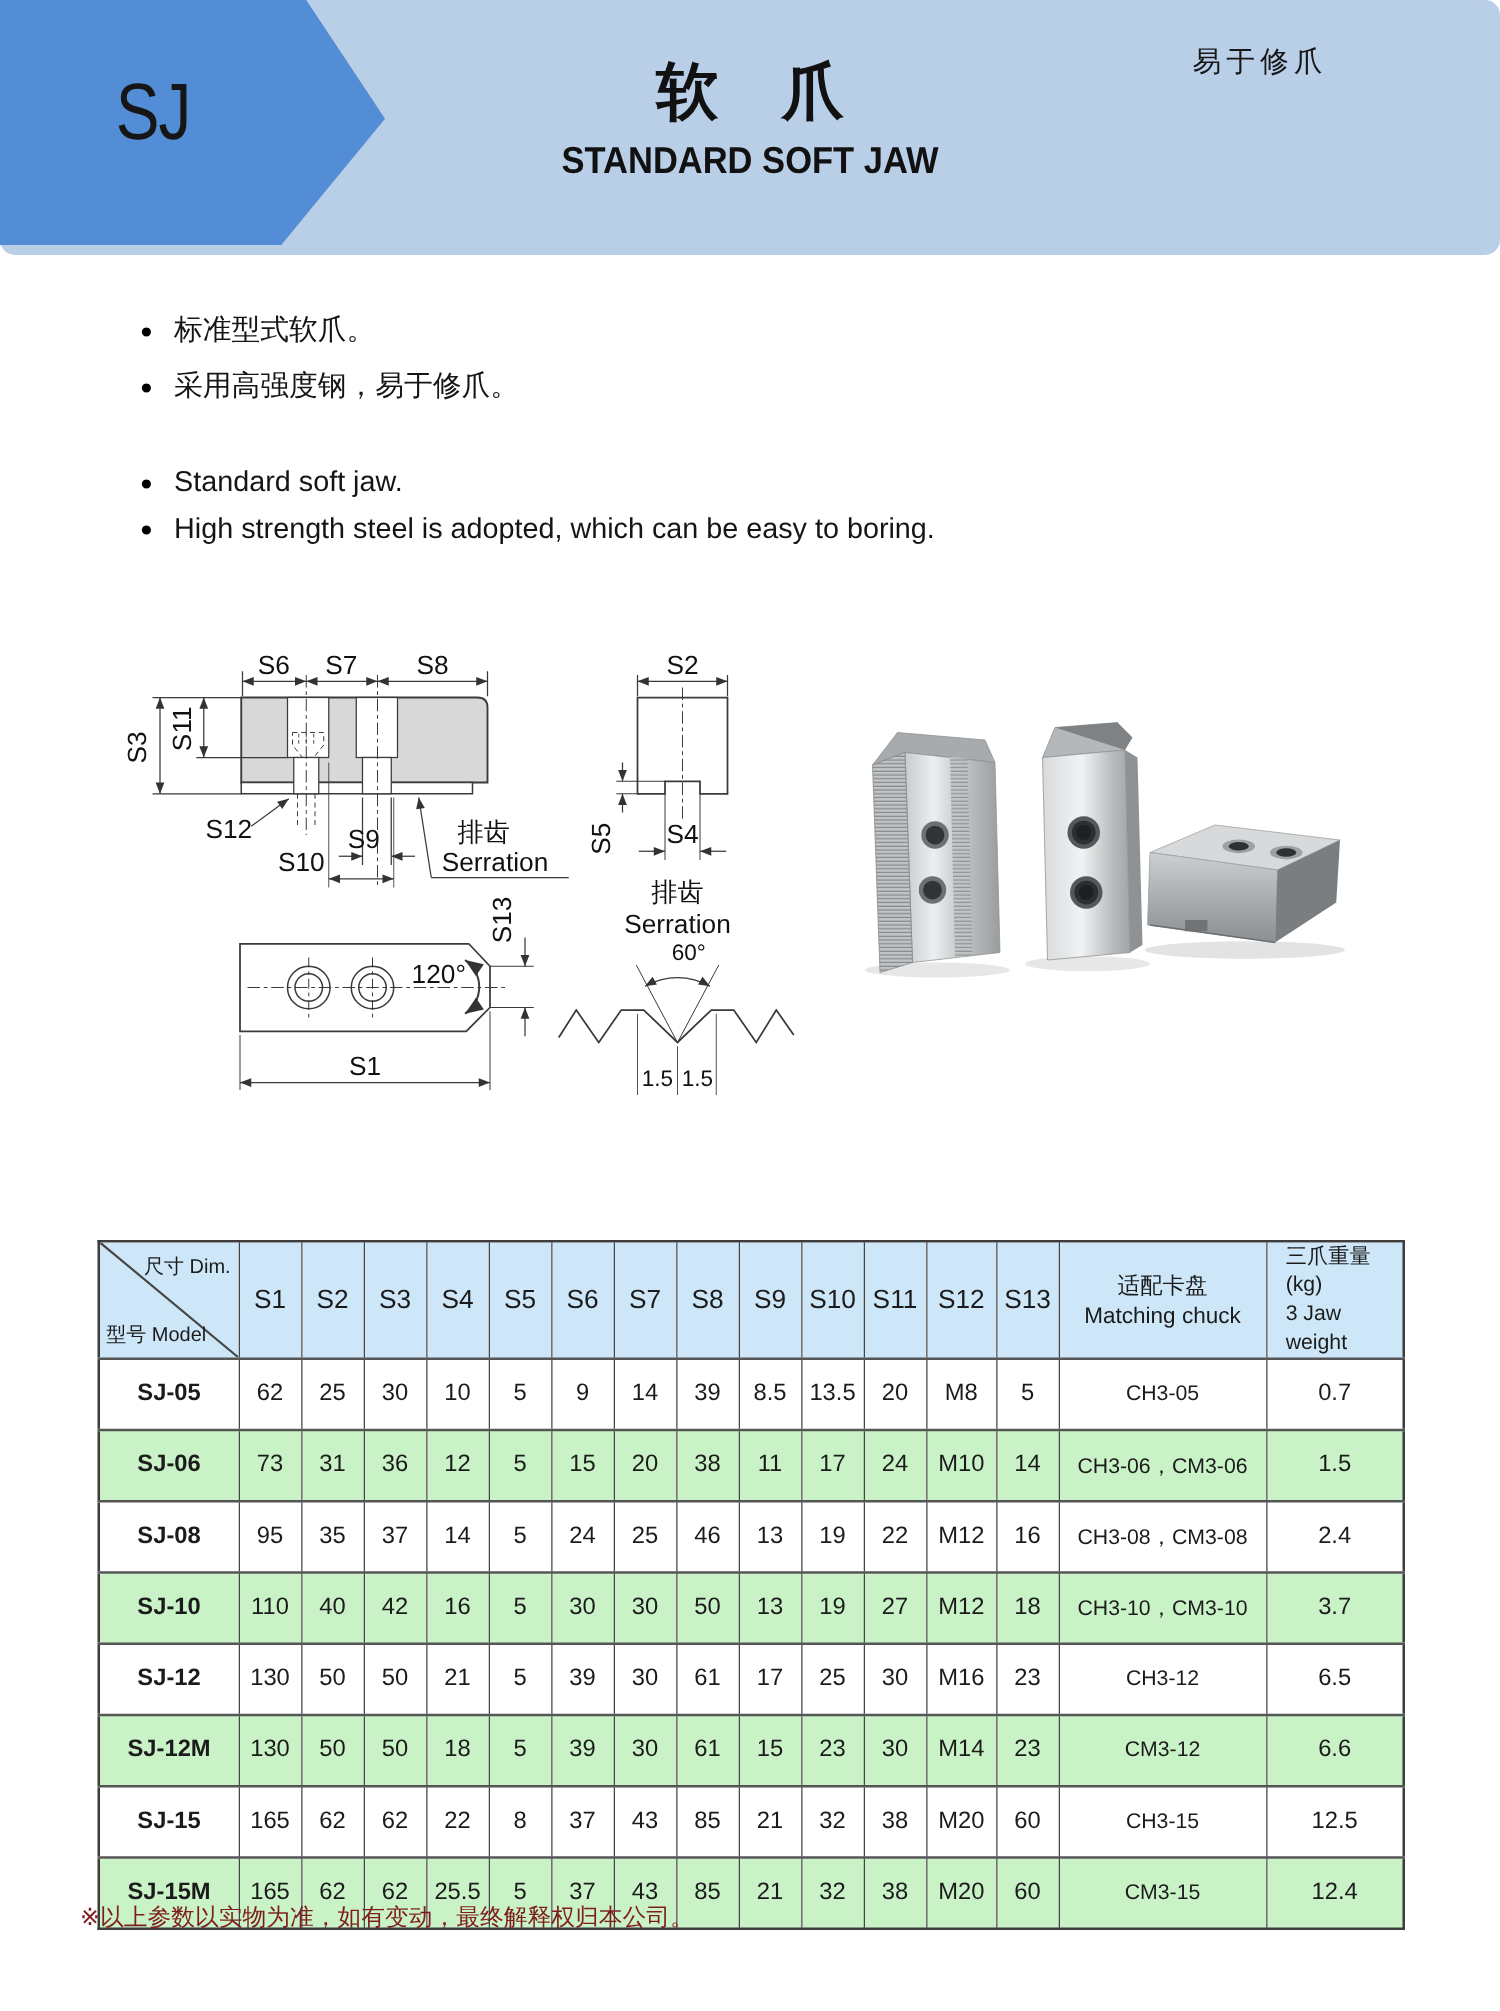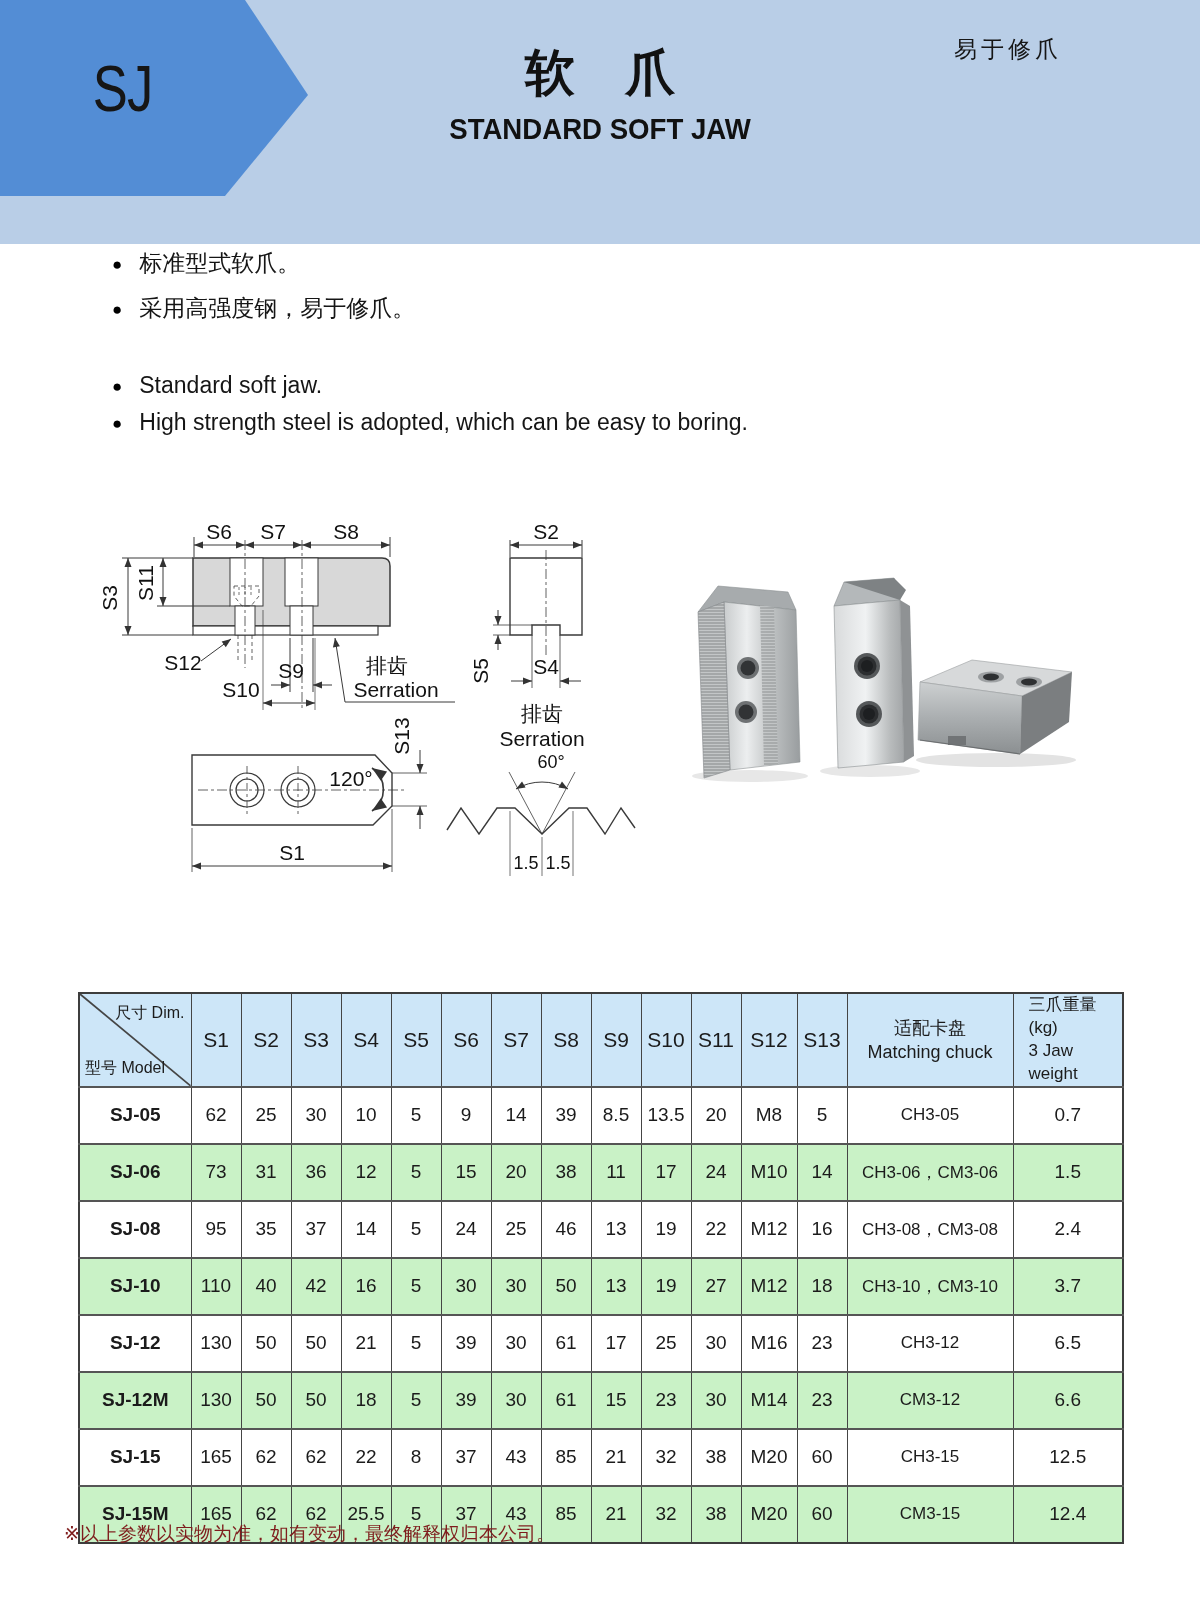--- a/index.html
+++ b/index.html
@@ -9,21 +9,21 @@
     --row-highlight-bg:#c9f2c6;
     --drawing-fill:#d8d8d8;
     --border-col:#454545;
     --ink:#1b1b1b;
   }
   *{margin:0;padding:0;box-sizing:border-box;}
   body{background:#888;font-family:"Liberation Sans","DejaVu Sans",sans-serif;color:var(--ink);}
   .page{position:relative;width:1200px;height:1609px;background:#ffffff;margin:0 auto;overflow:hidden;}
 
   
-  .banner{position:absolute;left:0;top:0;width:1200px;height:244px;background:var(--banner-light);}
+  .banner{position:absolute;left:0;top:0;width:1200px;height:204px;background:var(--banner-light);border-radius:12px;}
   .banner-arrow{position:absolute;left:0;top:0;width:320px;height:196px;background:var(--banner-dark);
     clip-path:polygon(0 0,245px 0,308px 95px,225px 196px,0 196px);}
   .product-code{position:absolute;left:0;top:52px;width:245px;text-align:center;
     font-size:64px;font-weight:400;letter-spacing:-1px;transform:scaleX(.82);transform-origin:center;color:#161616;}
   .title-zh{position:absolute;left:0;right:0;top:40px;text-align:center;font-size:50px;font-weight:700;color:#111;}
   .title-en{position:absolute;left:0;right:0;top:112px;text-align:center;font-size:30px;font-weight:700;
     transform:scaleX(.92);transform-origin:center;color:#111;}
   .made-in{position:absolute;right:138px;top:34px;font-size:23px;letter-spacing:4px;font-weight:500;color:#161616;}
 
   

